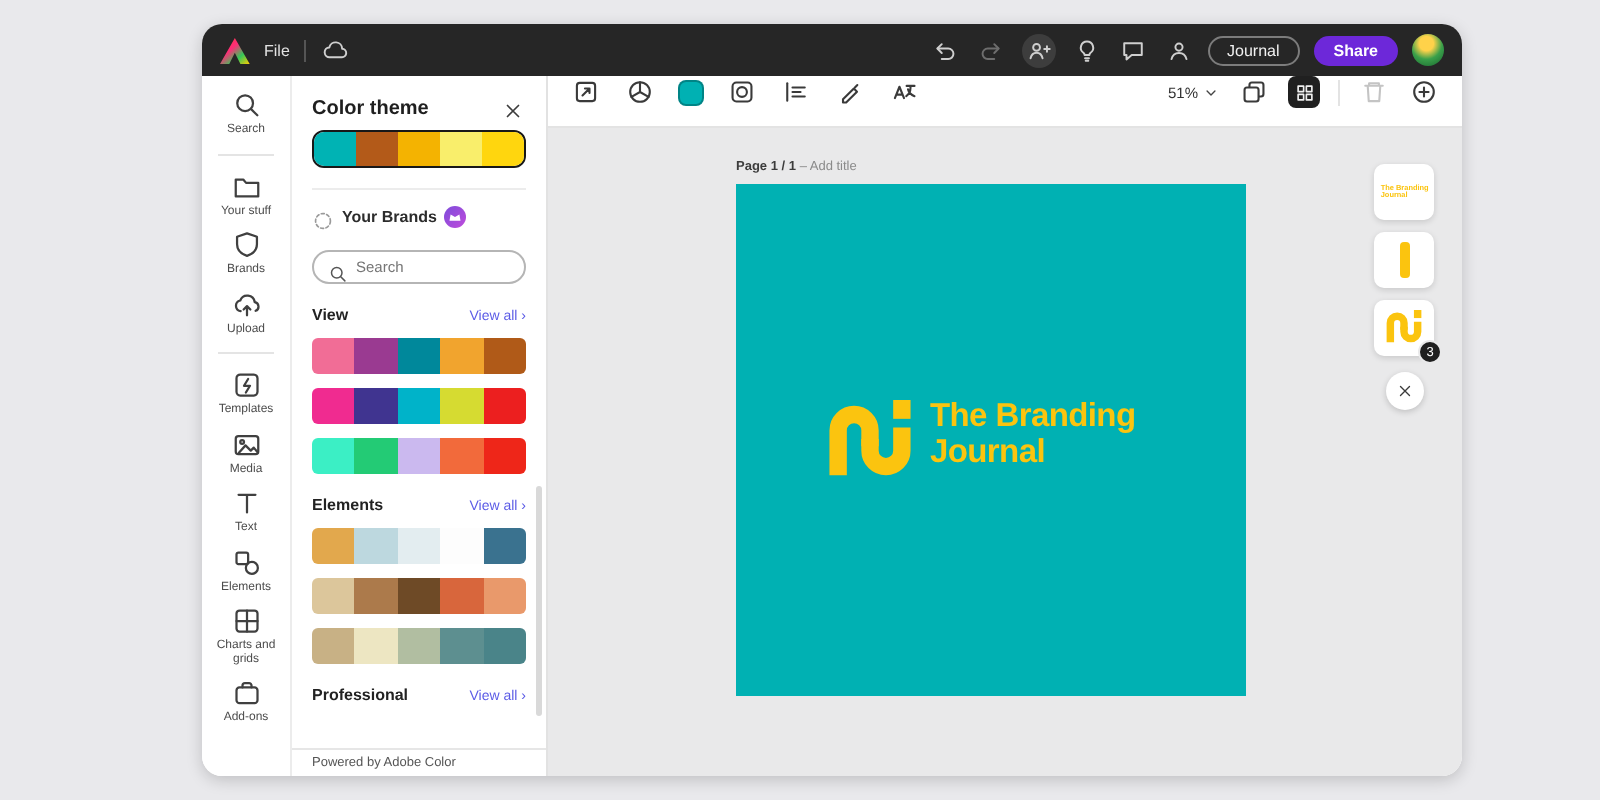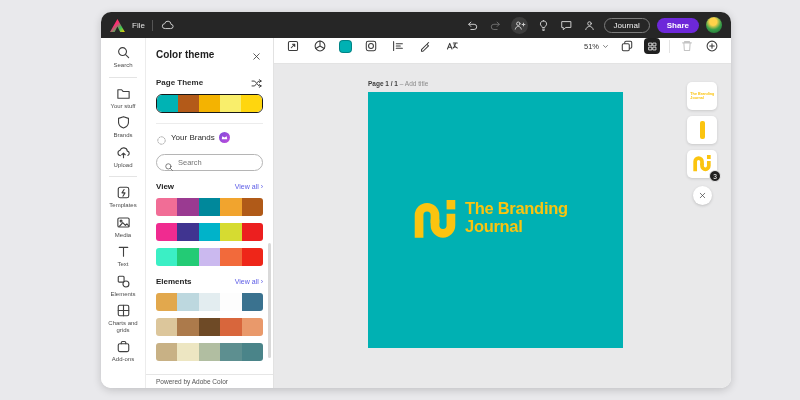--- a/index.html
+++ b/index.html
@@ -52,21 +52,21 @@
   .pt-label { font-size:8px; font-weight:bold; color:#2c2c2c; }
   .shuffle { width:13px; height:13px; color:#3c3c3c; cursor:pointer; }
   .shuffle svg { width:13px; height:13px; }
   .theme-bar { margin-top:5px; height:19px; border:1.5px solid #181818; border-radius:6px;
                overflow:hidden; display:flex; cursor:pointer; }
   .theme-bar .seg { flex:1; }
   .panel-div { height:1px; background:#ececec; margin:10px 0 0; }
   .brands-row { margin-top:8px; display:flex; align-items:center; gap:4px; cursor:pointer; }
   .brand-circ { width:11px; height:11px; color:#9a9a9a; }
   .brand-circ svg { width:11px; height:11px; }
-  .brands-label { font-size:8px; font-weight:normal; color:#2c2c2c; }
+  .brands-label { font-size:8px; font-weight:bold; color:#2c2c2c; }
   .crown { width:11px; height:11px; display:flex; }
   .search-pill { margin-top:11px; height:17px; border:1px solid #b5b5b5; border-radius:9px;
                  display:flex; align-items:center; gap:4px; padding:0 7px; }
   .search-pill .sic { width:10px; height:10px; color:#555; }
   .search-pill .sic svg { width:10px; height:10px; }
   .search-pill input { border:none; outline:none; width:80px; font-size:7.5px; color:#333;
                        font-family:"Liberation Sans", sans-serif; background:transparent; }
   .sec-head { margin-top:11px; display:flex; justify-content:space-between; align-items:baseline; }
   .sec-title { font-size:8px; font-weight:bold; color:#222; }
   .view-all { font-size:7px; cursor:pointer; }
@@ -266,26 +266,20 @@
         </div>
       </div>
 
     <div class="panel">
       <div class="panel-head">
         <span class="panel-title">Color theme</span>
         <span class="panel-close"><svg viewBox="0 0 16 16" fill="none" stroke="currentColor" stroke-width="1.2" stroke-linecap="round" stroke-linejoin="round">
               <path d="M4 4l8 8M12 4l-8 8"></path>
             </svg></span>
       </div>
-      <div class="pt-row">
-        <span class="pt-label">Page Theme</span>
-        <span class="shuffle"><svg viewBox="0 0 16 16" fill="none" stroke="currentColor" stroke-width="1.2" stroke-linecap="round" stroke-linejoin="round">
-              <path d="M2.5 5h3.2L11 11h2.5M13.5 11l-1.8-1.8M13.5 11l-1.8 1.8M2.5 11h3.2l1.7-2M8.6 7L11 5h2.5M13.5 5l-1.8-1.8M13.5 5l-1.8 1.8"></path>
-            </svg></span>
-      </div>
       <div class="theme-bar" id="theme-bar">
           <span class="seg" style="background: rgb(0, 179, 180);"></span>
           <span class="seg" style="background: rgb(179, 90, 25);"></span>
           <span class="seg" style="background: rgb(244, 179, 1);"></span>
           <span class="seg" style="background: rgb(249, 238, 107);"></span>
           <span class="seg" style="background: rgb(255, 214, 14);"></span>
         </div>
       <div class="panel-div"></div>
       <div class="brands-row">
         <span class="brand-circ"><svg viewBox="0 0 16 16" fill="none" stroke="currentColor" stroke-width="1.2" stroke-linecap="round" stroke-linejoin="round">

